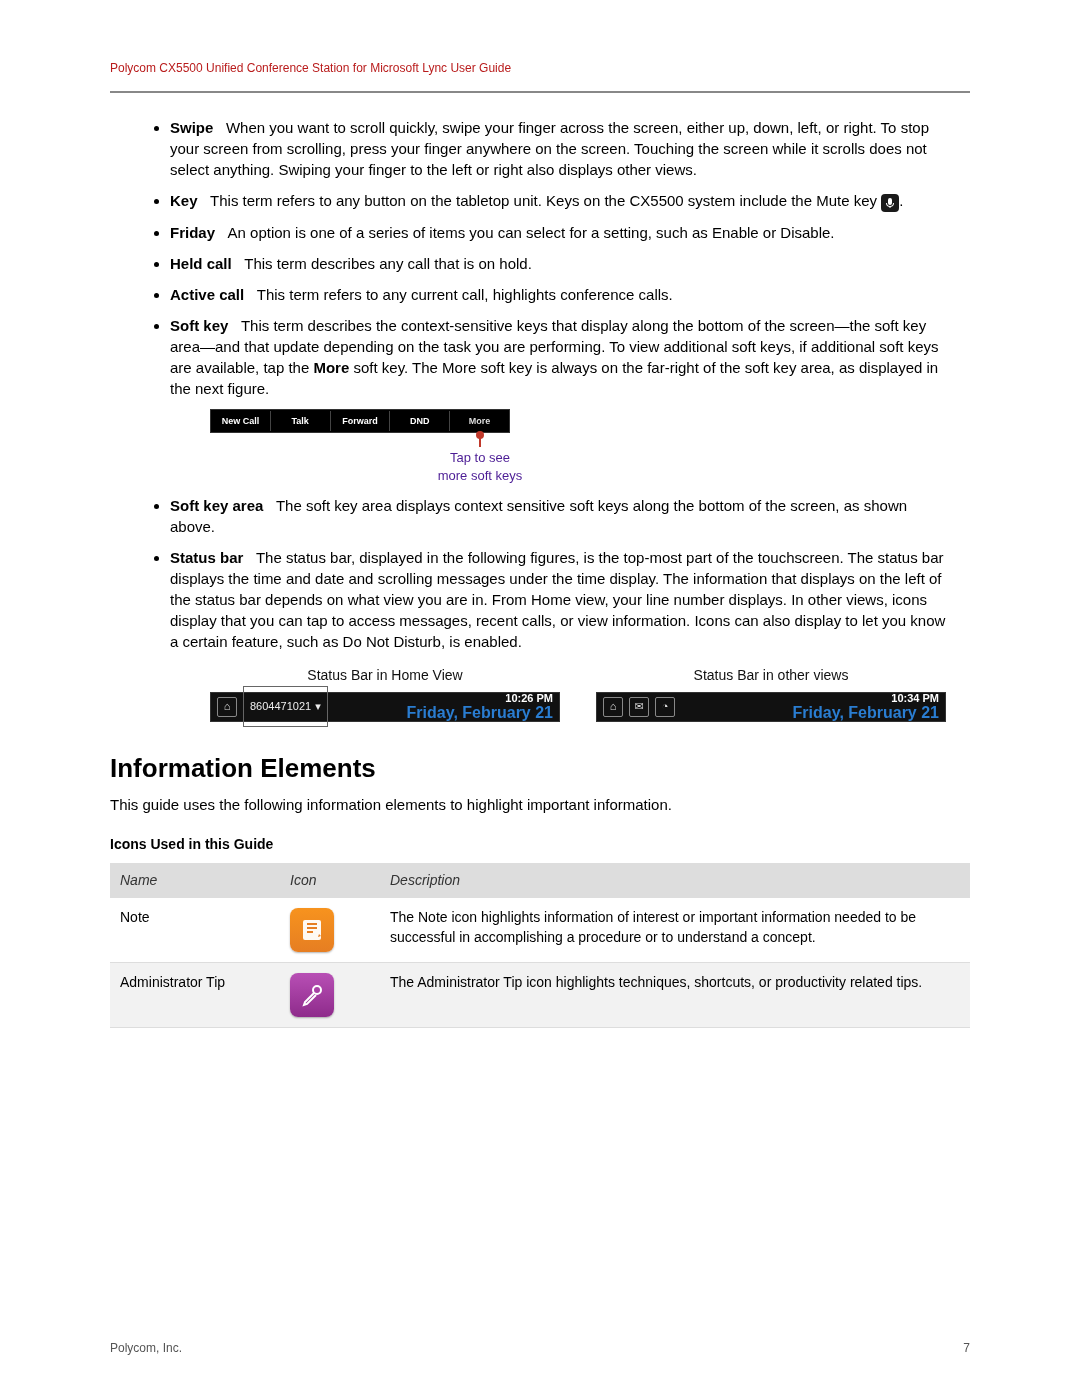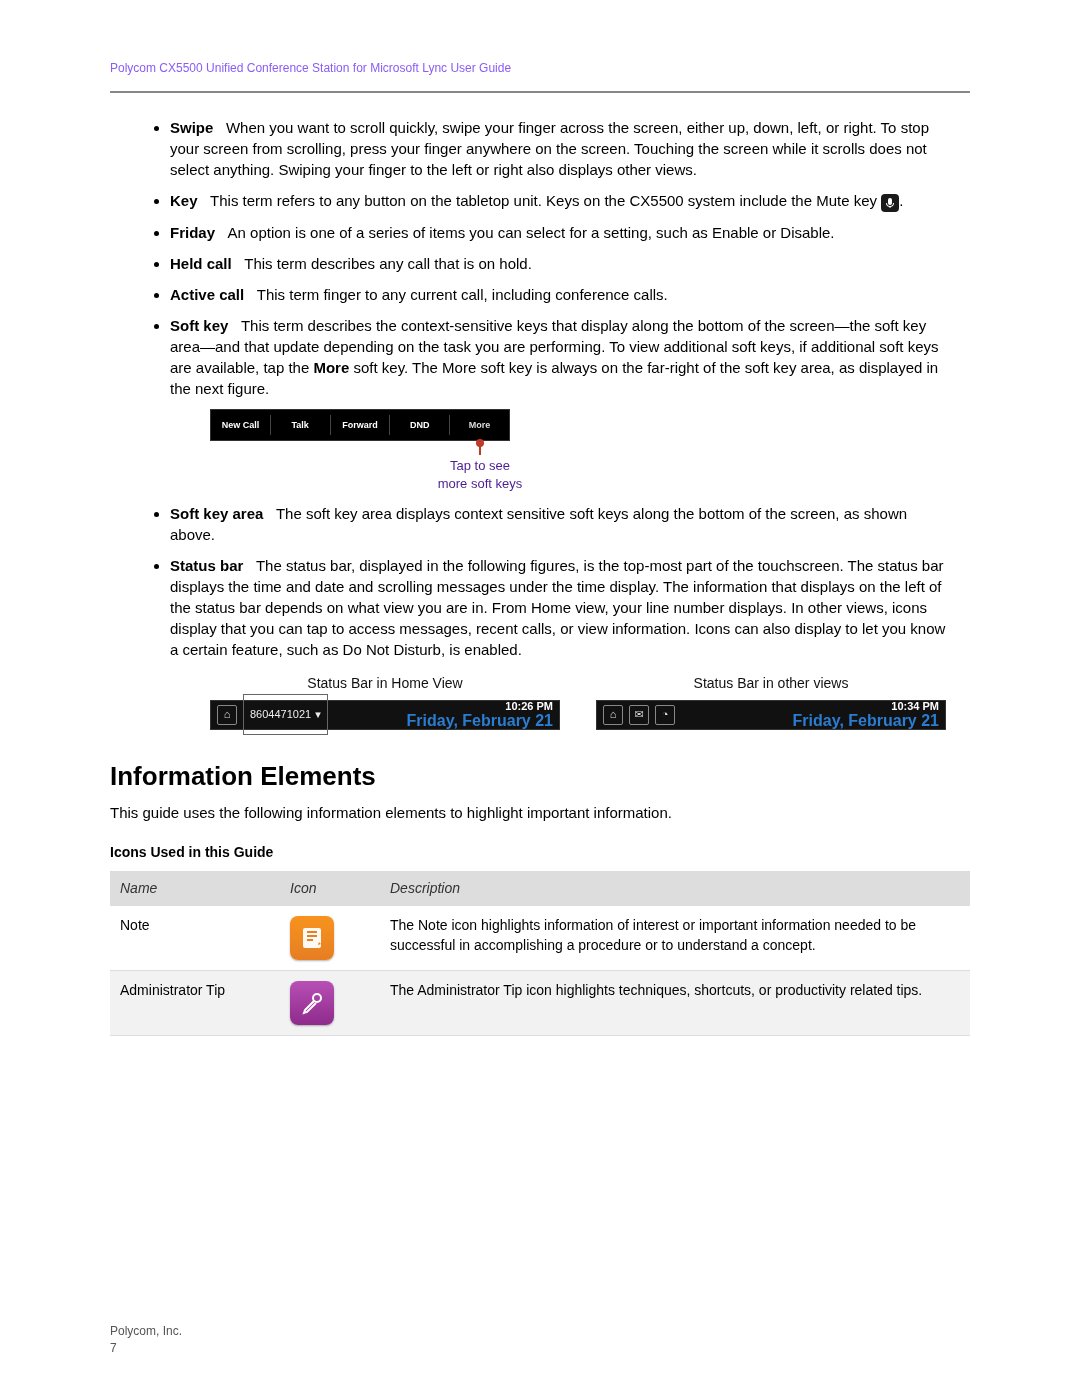--- a/index.html
+++ b/index.html
@@ -13,21 +13,21 @@
   }
   .page {
     width: 1080px;
     min-height: 1397px;
     box-sizing: border-box;
     padding: 60px 110px 50px 110px;
     position: relative;
   }
   .header-area {
     font-size: 12px;
-    color: #8b5cf6;
+    color: #b91c1c;
     padding-bottom: 14px;
   }
   .header-rule {
     border: none;
     border-top: 2px solid #888;
     margin: 0 0 24px 0;
   }
   ul.defs {
     list-style: disc;
     padding-left: 60px;
@@ -53,21 +53,21 @@
     font-size: 11px;
   }
   .softkey-figure {
     margin: 10px 0 10px 40px;
   }
   .softkey-bar {
     display: flex;
     background: #000;
     border: 1px solid #333;
     width: 300px;
-    height: 32px;
+    height: 24px;
     box-sizing: border-box;
     align-items: center;
   }
   .softkey-bar .sk {
     flex: 1;
     color: #fff;
     font-size: 9px;
     font-weight: bold;
     text-align: center;
     border-right: 1px solid #444;
@@ -185,21 +185,20 @@
   .icon-admin { background: linear-gradient(#b84fb5,#8e2b8b); }
   .footer {
     position: absolute;
     bottom: 40px;
     left: 110px;
     right: 110px;
     display: flex;
     justify-content: space-between;
     font-size: 12px;
     color: #555;
-    flex-direction: column;
   }
 </style>
 </head>
 <body>
 
 <div class="page">
 
   <div class="header-area">Polycom CX5500 Unified Conference Station for Microsoft Lync User Guide</div>
   <hr class="header-rule">
 
@@ -215,21 +214,21 @@
           </svg>
       </span><span>.</span>
     </li>
     <li>
       <span class="term">Friday</span>&nbsp;&nbsp;&nbsp;<span>An option is one of a series of items you can select for a setting, such as Enable or Disable.</span>
     </li>
     <li>
       <span class="term">Held call</span>&nbsp;&nbsp;&nbsp;<span>This term describes any call that is on hold.</span>
     </li>
     <li>
-      <span class="term">Active call</span>&nbsp;&nbsp;&nbsp;<span>This term finger to any current call, including conference calls.</span>
+      <span class="term">Active call</span>&nbsp;&nbsp;&nbsp;<span>This term refers to any current call, highlights conference calls.</span>
     </li>
     <li>
       <span class="term">Soft key</span>&nbsp;&nbsp;&nbsp;<span>This term describes the context-sensitive keys that display along the bottom of the screen—the soft key area—and that update depending on the task you are performing. To view additional soft keys, if additional soft keys are available, tap the </span><b>More</b><span> soft key. The More soft key is always on the far-right of the soft key area, as displayed in the next figure.</span>
 
       <div class="softkey-figure">
         <div class="softkey-bar">
           <div class="sk">New Call</div>
           <div class="sk">Talk</div>
           <div class="sk">Forward</div>
           <div class="sk">DND</div>

